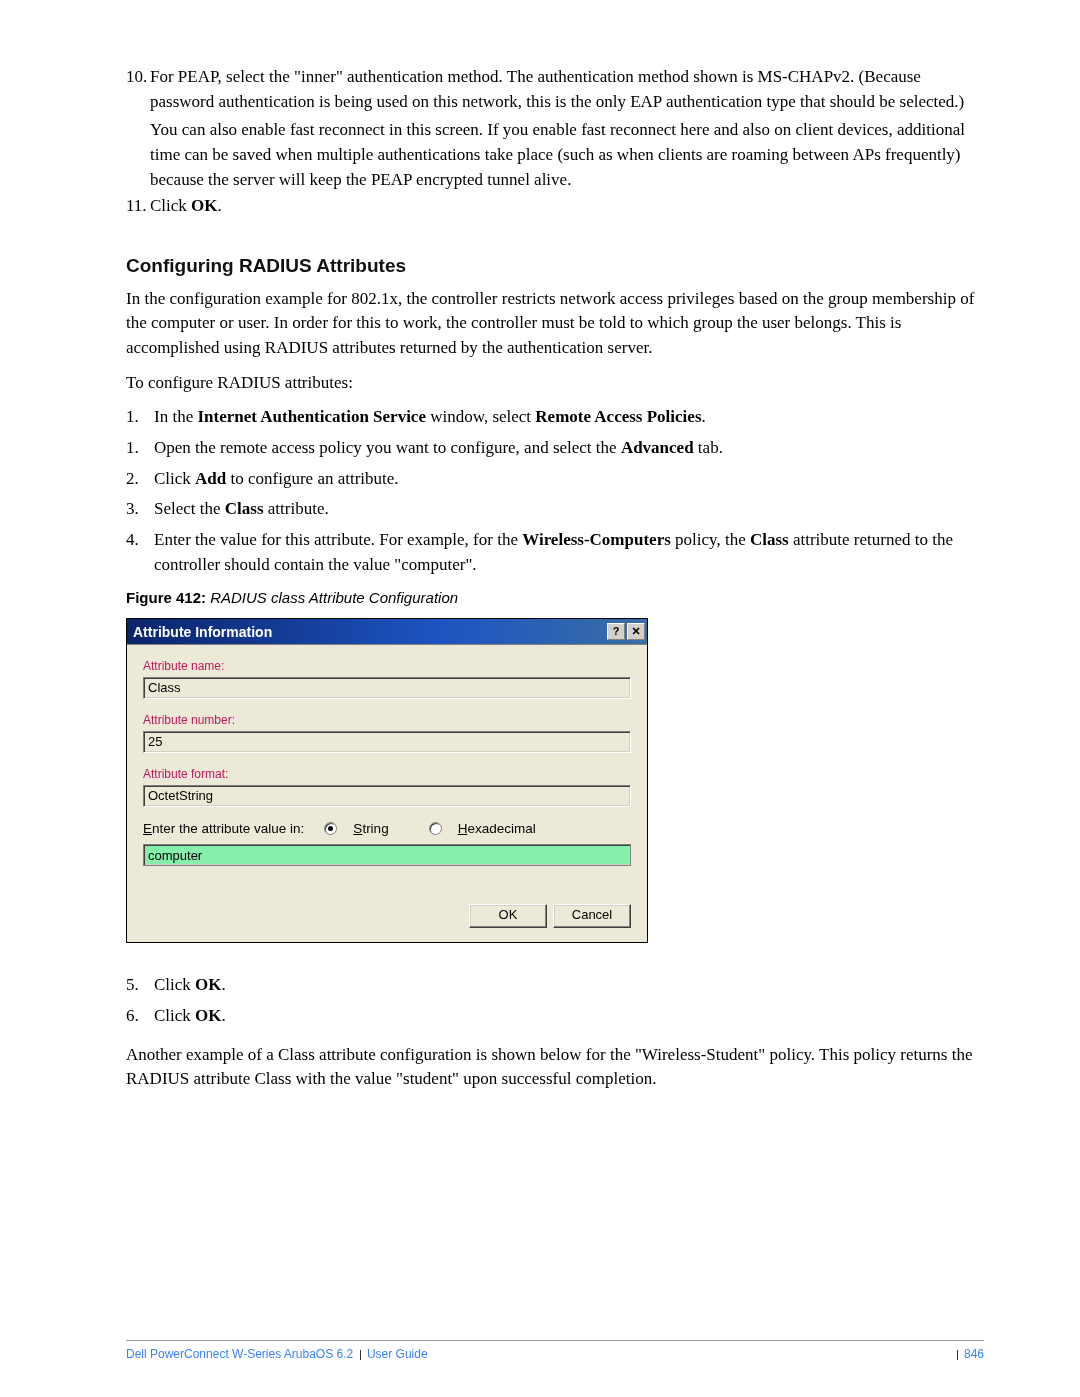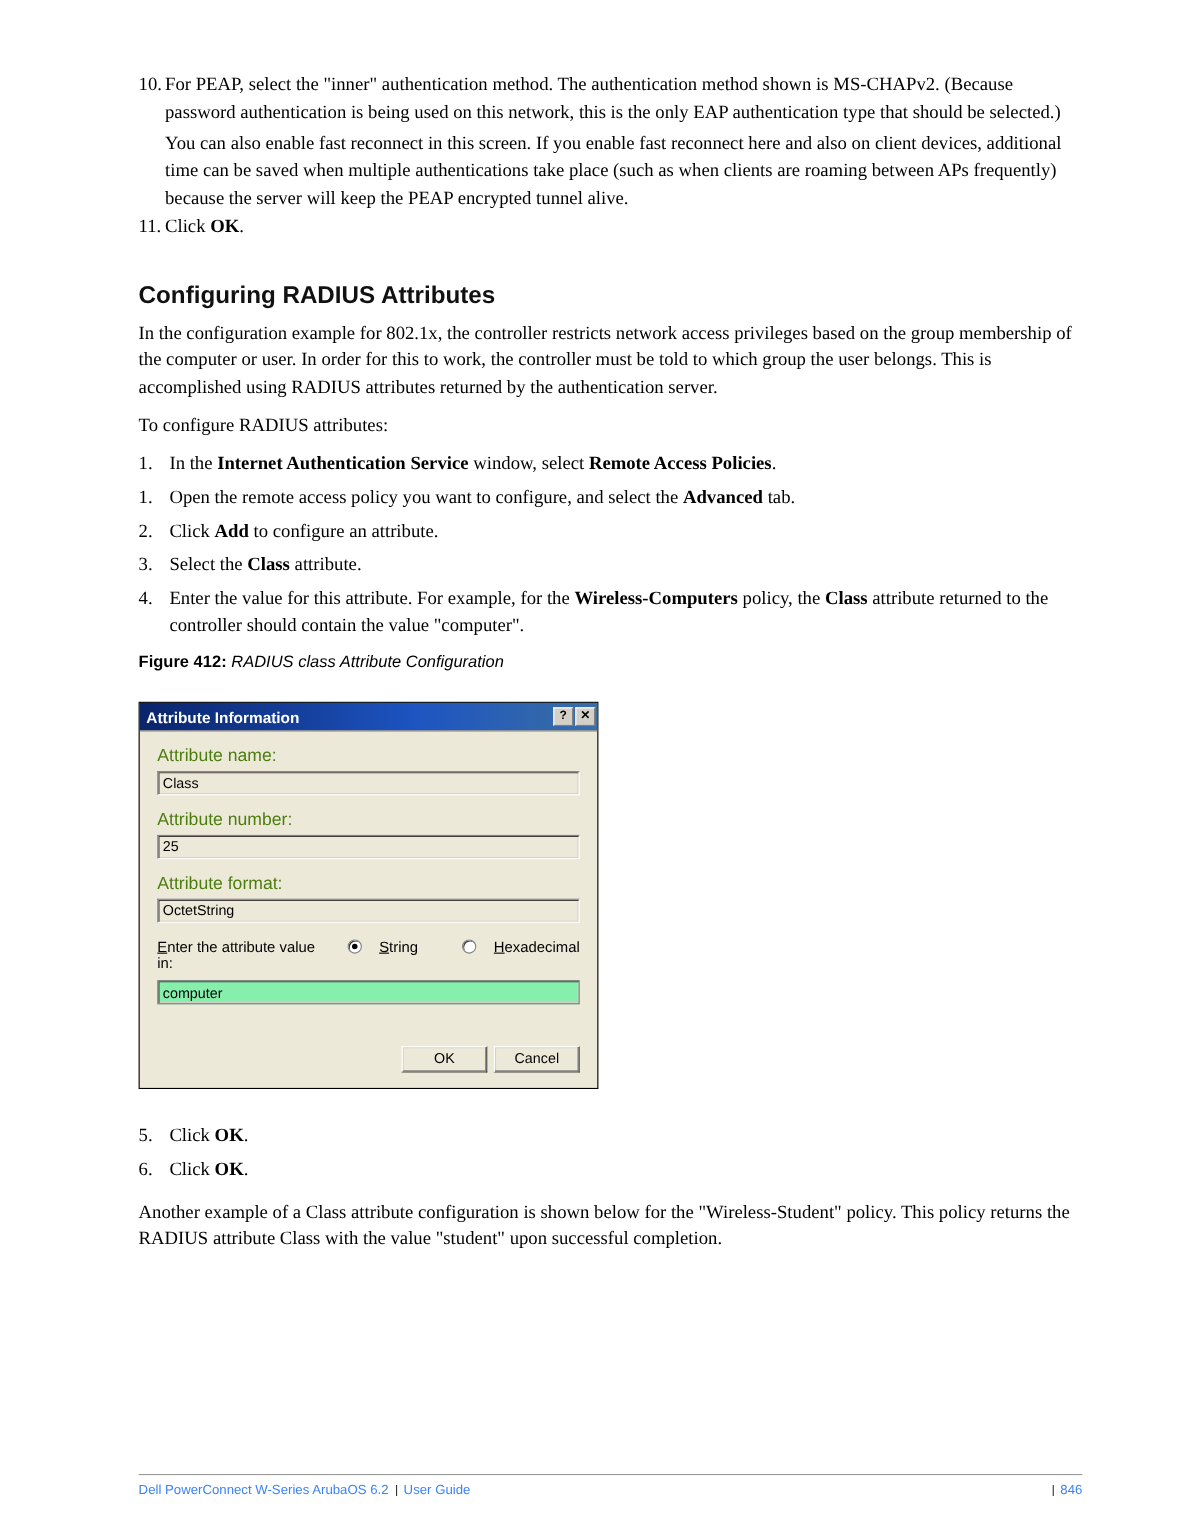--- a/index.html
+++ b/index.html
@@ -25,21 +25,21 @@
       min-width: 24px;
       margin-right: 0;
     }
     .step-body { flex: 1; }
     .step-body p { margin-bottom: 4px; }
     .step-body p:last-child { margin-bottom: 0; }
     .bold { font-weight: bold; font-family: Georgia, serif; }
     h2 {
       font-family: Arial, Helvetica, sans-serif;
       font-weight: bold;
-      font-size: 22px;
+      font-size: 19px;
       color: #111;
       margin-top: 36px;
       margin-bottom: 10px;
     }
     .body-para {
       font-size: 17px;
       line-height: 1.45;
       margin-bottom: 10px;
     }
     .ol-config { list-style: none; margin-top: 6px; }
@@ -47,26 +47,26 @@
     .ol-config .step-num { min-width: 22px; margin-right: 6px; }
     .fig-caption {
       font-family: Arial, Helvetica, sans-serif;
       font-size: 15px;
       margin-top: 12px;
       margin-bottom: 10px;
     }
     .fig-caption .cap-bold { font-weight: bold; margin-top: 33px; }
     .fig-caption .cap-italic { font-style: italic; }
     .dialog {
-      width: 418px;
+      width: 522px;
       border: 1px solid #000;
       background: #ece9d8;
       font-family: Tahoma, Arial, sans-serif;
       font-size: 13px;
-      margin-top: 28px;
+      margin-top: 12px;
       margin-bottom: 30px;
     }
     .titlebar {
       display: flex;
       align-items: center;
       justify-content: space-between;
       background: linear-gradient(90deg, #0a246a 0%, #1d54c1 60%, #3a6ea5 100%);
       color: #fff;
       height: 26px;
       padding: 0 2px 0 6px;
@@ -84,21 +84,21 @@
       font-family: 'Marlett', Arial, sans-serif;
       font-size: 11px;
       line-height: 15px;
       text-align: center;
       color: #000;
       font-weight: bold;
     }
     .dialog-body {
       padding: 14px 16px 14px 16px;
     }
-    .dlabel { margin-bottom: 4px; color: #4d7c0f; font-size: 16px; }
+    .dlabel { margin-bottom: 4px; color: #be185d; font-size: 12px; }
     .ro-field {
       width: 100%;
       height: 22px;
       background: #ece9d8;
       border: 1px solid #7f7f7f;
       border-top-color: #7f7f7f;
       border-left-color: #7f7f7f;
       border-right-color: #fff;
       border-bottom-color: #fff;
       box-shadow: inset 1px 1px 0 #404040, inset -1px -1px 0 #d4d0c8;

